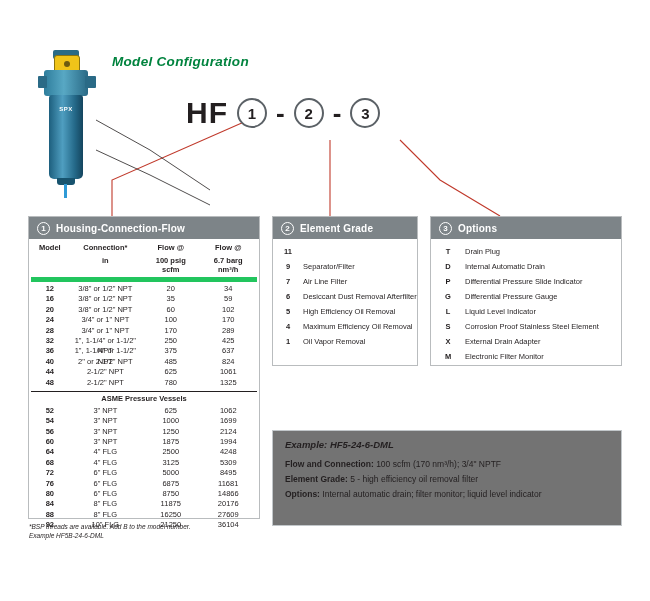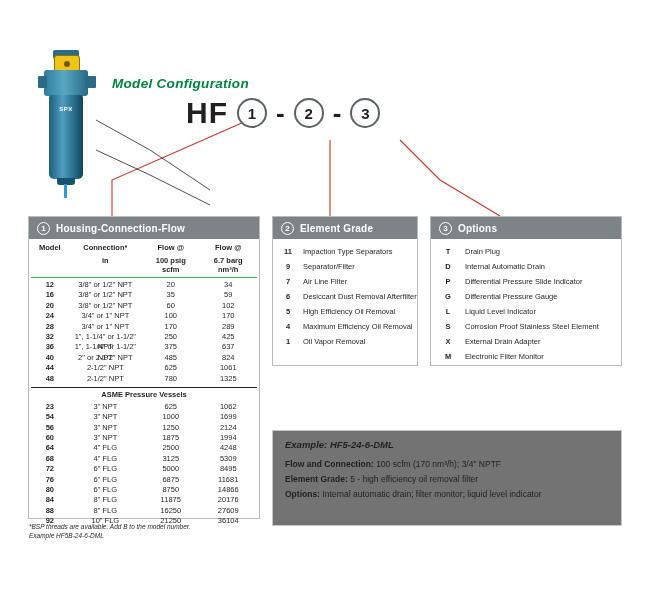--- a/index.html
+++ b/index.html
@@ -23,21 +23,21 @@
     position: absolute;
     left: 0; top: 0;
     width: 650px; height: 601px;
     pointer-events: none;
   }
 
   
   .model-title {
     position: absolute;
     left: 112px;
-    top: 76px;
+    top: 54px;
     font-size: 13.5px;
     font-weight: bold;
     color: #00833e;
     letter-spacing: 0.3px;
     font-style: italic;
   }
 
   
   .code-row {
     position: absolute;
@@ -207,21 +207,21 @@
   .p1-c1 { width: 74px; }
   .p1-c2 { width: 58px; }
   .p1-c3 { width: 58px; }
 
   #panel1 .subhead {
     display: flex;
     font-size: 7.5px;
     font-weight: bold;
     color: #231f20;
     padding-bottom: 3px;
-    border-bottom: 1px solid #22c55e;
+    border-bottom: 5px solid #22c55e;
   }
   #panel1 .subhead .c { text-align: center; }
 
   .p1-rows { padding-top: 2px; }
   .p1-row {
     display: flex;
     font-size: 7.5px;
     line-height: 10.4px;
     height: 10.4px;
   }
@@ -420,21 +420,21 @@
           <div class="p1-row">
             <div class="c p1-c0 model">48</div>
             <div class="c p1-c1">2-1/2" NPT</div>
             <div class="c p1-c2">780</div>
             <div class="c p1-c3">1325</div>
           </div>
         </div>
       <div class="p1-section">ASME Pressure Vessels</div>
       <div class="p1-rows" id="p1rows2">
           <div class="p1-row">
-            <div class="c p1-c0 model">23</div>
+            <div class="c p1-c0 model">52</div>
             <div class="c p1-c1">3" NPT</div>
             <div class="c p1-c2">625</div>
             <div class="c p1-c3">1062</div>
           </div>
           <div class="p1-row">
             <div class="c p1-c0 model">54</div>
             <div class="c p1-c1">3" NPT</div>
             <div class="c p1-c2">1000</div>
             <div class="c p1-c3">1699</div>
           </div>
@@ -507,21 +507,20 @@
   </div>
 
   <div class="panel" id="panel2">
     <div class="panel-head">
       <span class="hdr-circ">2</span>
       <span>Element Grade</span>
     </div>
     <div class="kv-rows" id="p2rows">
         <div class="kv-row">
           <div class="kv-key">11</div>
-          <div class="kv-val">Impaction Type Separators</div>
         </div>
         <div class="kv-row">
           <div class="kv-key">9</div>
           <div class="kv-val">Separator/Filter</div>
         </div>
         <div class="kv-row">
           <div class="kv-key">7</div>
           <div class="kv-val">Air Line Filter</div>
         </div>
         <div class="kv-row">

